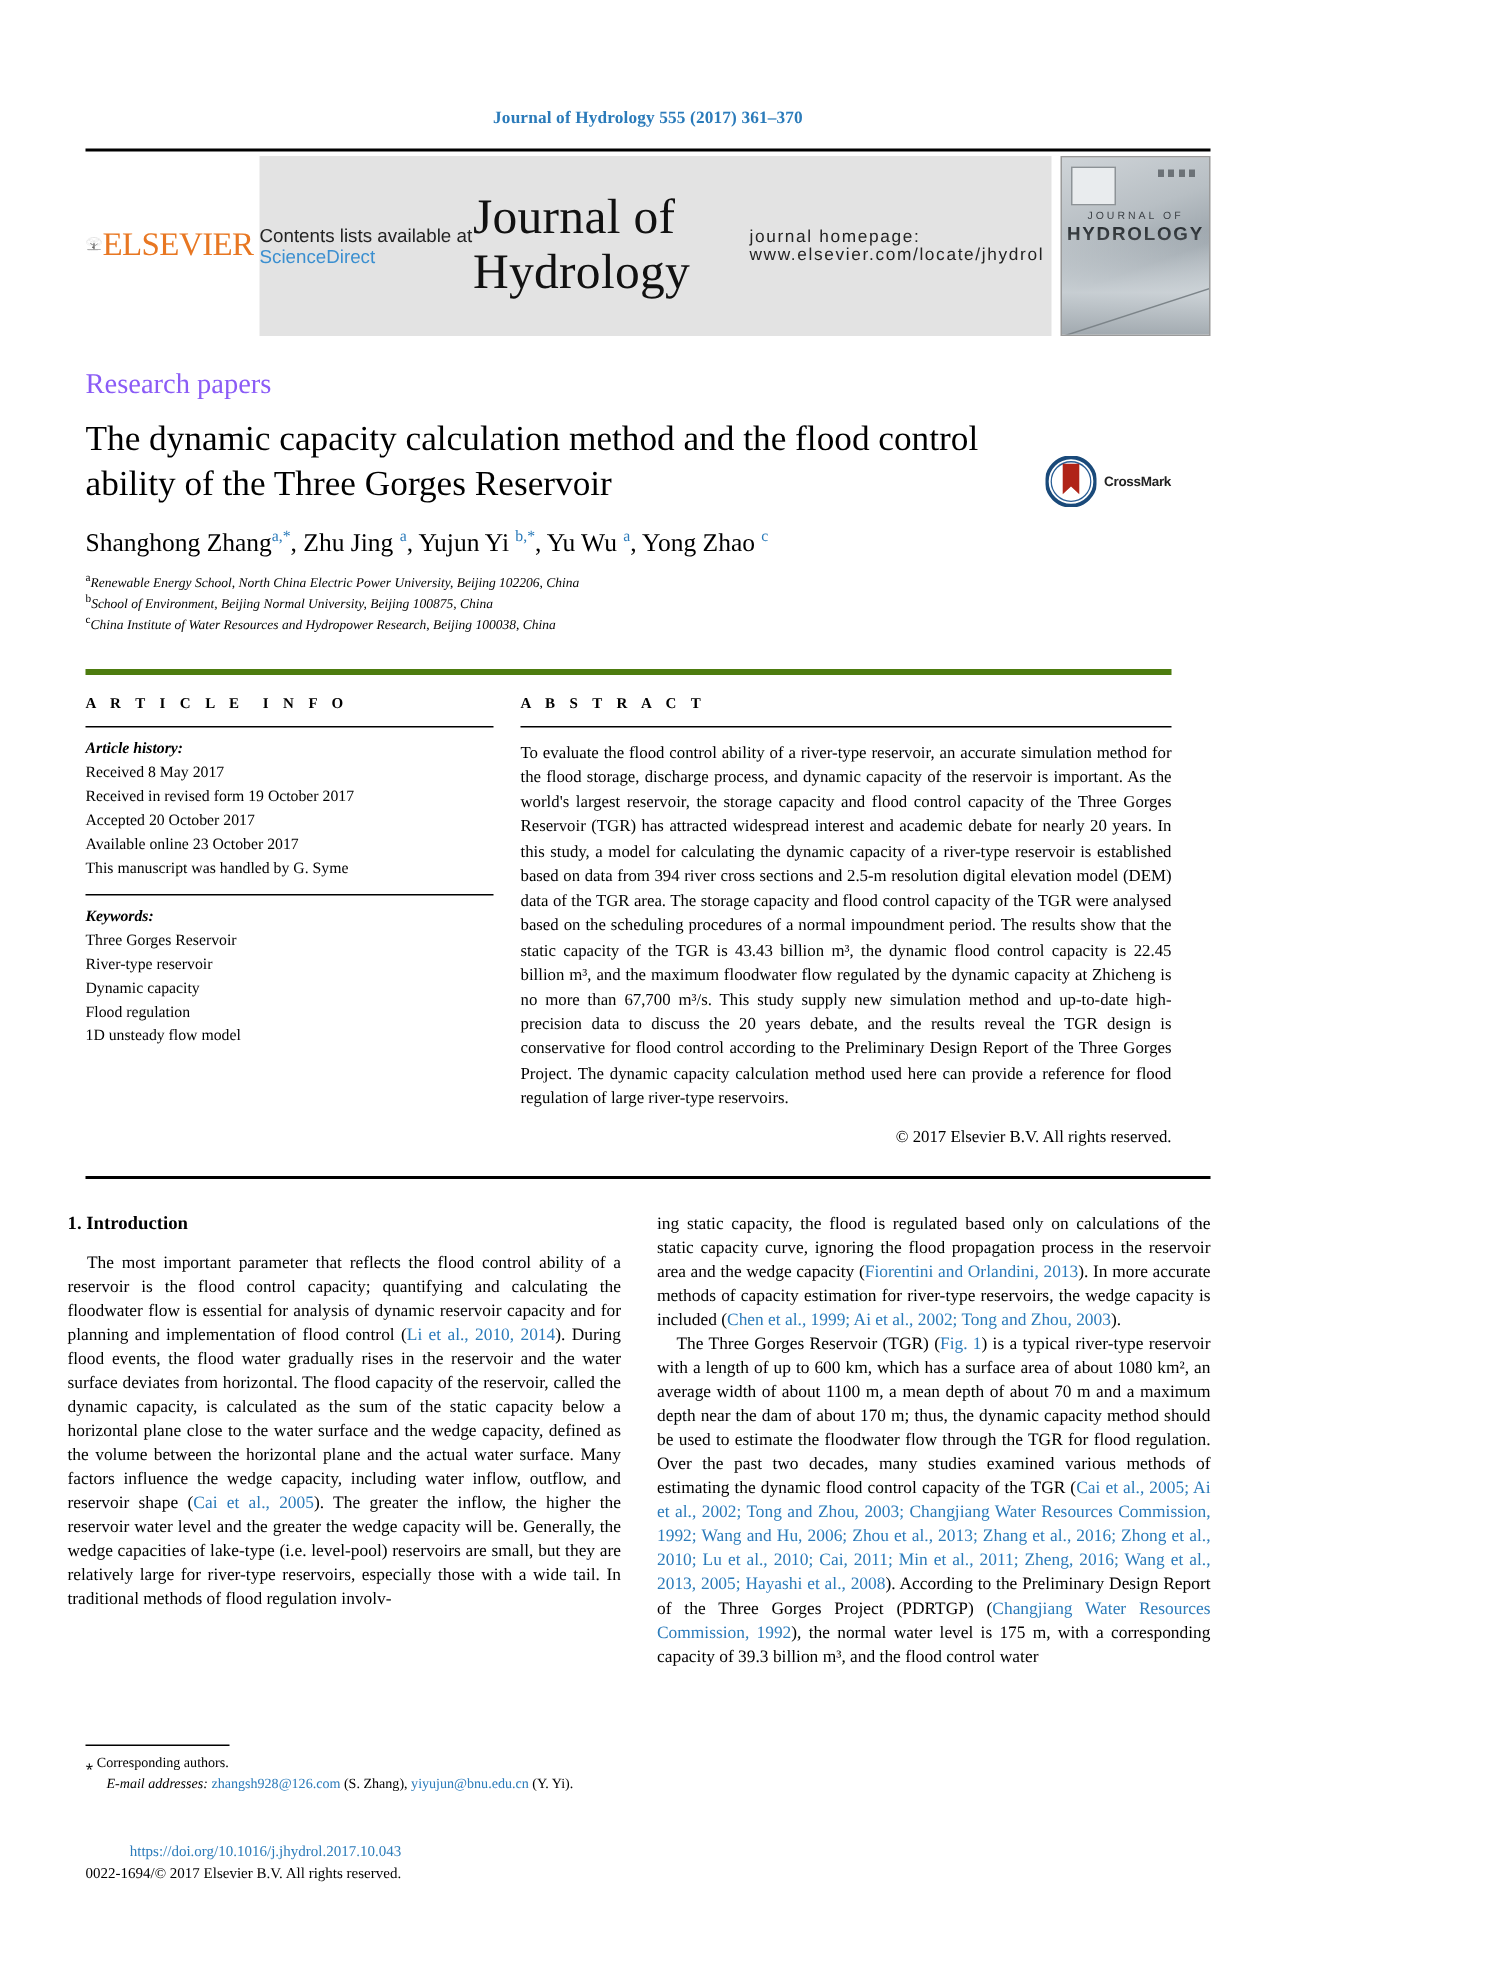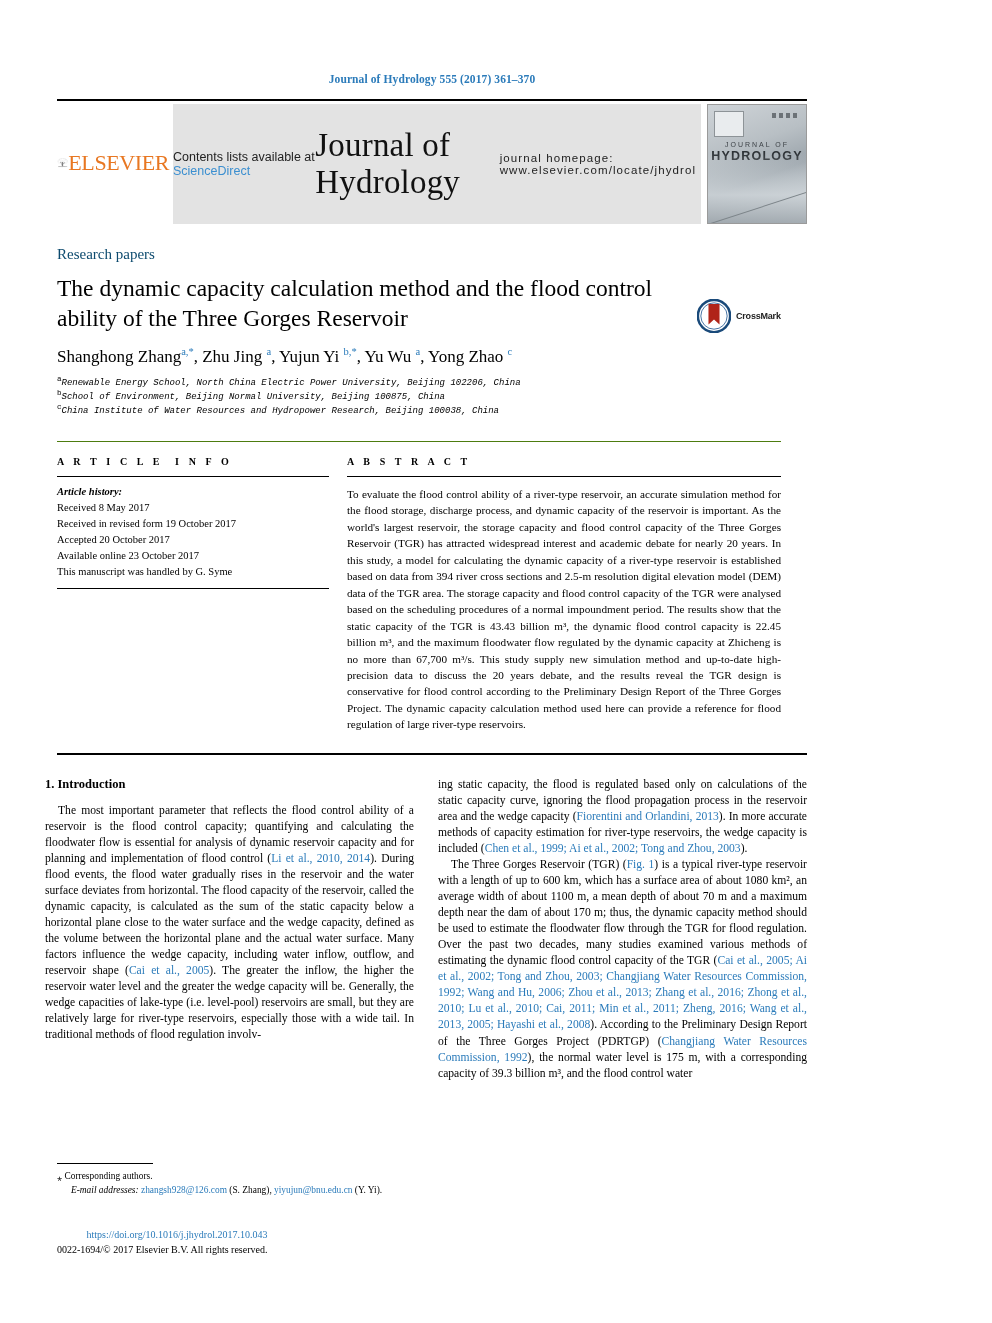--- a/index.html
+++ b/index.html
@@ -113,23 +113,23 @@
     background: linear-gradient(180deg, rgba(255,255,255,0) 0%, rgba(210,216,220,.8) 60%, rgba(160,168,174,.9) 100%);
   }
   .cover-thumb .cov-line {
     position:absolute; bottom:16px; left:-10px; width:130px; height:1px;
     background:#7c8489; transform: rotate(-18deg);
   }
 
   
   .section-label {
     margin: 22px 57px 0 57px;
-    font-size: 15px;
-    font-family: "Liberation Serif", serif;
-    color: #0c4a6e;
+    font-size: 19px;
+    font-family: "Liberation Serif", serif;
+    color: #8b5cf6;
   }
   .title-row {
     margin: 10px 57px 0 57px;
     display: flex;
     align-items: flex-end;
   }
   .art-title {
     flex: 1 1 auto;
     font-size: 23.5px;
     line-height: 1.28;
@@ -156,28 +156,28 @@
     margin: 14px 57px 0 57px;
     font-size: 17px;
     font-family: "Liberation Serif", serif;
   }
   .authors sup { font-size: 10.5px; color: #2b7bba; }
   .affils {
     margin: 10px 57px 0 57px;
     font-size: 9px;
     font-style: italic;
     line-height: 1.55;
-    font-family: Liberation Mono, monospace;
+    font-family: Liberation Serif, serif;
   }
   .affils sup { font-style: normal; font-size: 7.5px; }
 
   
   .infoabs {
     margin: 22px 83px 0 57px;
-    border-top: 1px solid #4d7c0f;
+    border-top: 4px solid #4d7c0f;
     display: flex;
     padding-top: 0;
   }
   .col-info { flex: 0 0 290px; padding-right: 18px; padding-top: 14px; }
   .col-abs  { flex: 1 1 auto; padding-top: 14px; }
   .hdr {
     font-family: "Liberation Serif", serif;
     font-size: 10px;
     font-weight: bold;
     letter-spacing: 3.6px;
@@ -329,26 +329,35 @@
       <div class="hline"></div>
       <div class="info-group">
         <div class="gt">Article history:</div>
         <div>Received 8 May 2017</div>
         <div>Received in revised form 19 October 2017</div>
         <div>Accepted 20 October 2017</div>
         <div>Available online 23 October 2017</div>
         <div>This manuscript was handled by G. Syme</div>
       </div>
       <div class="hline"></div>
+      <div class="info-group">
+        <div class="gt">Keywords:</div>
+        <div>Three Gorges Reservoir</div>
+        <div>River-type reservoir</div>
+        <div>Dynamic capacity</div>
+        <div>Flood regulation</div>
+        <div>1D unsteady flow model</div>
+      </div>
     </div>
 
     <div class="col-abs">
       <div class="hdr">A B S T R A C T</div>
       <div class="hline"></div>
       <div class="abs-body">To evaluate the flood control ability of a river-type reservoir, an accurate simulation method for the flood storage, discharge process, and dynamic capacity of the reservoir is important. As the world's largest reservoir, the storage capacity and flood control capacity of the Three Gorges Reservoir (TGR) has attracted widespread interest and academic debate for nearly 20 years. In this study, a model for calculating the dynamic capacity of a river-type reservoir is established based on data from 394 river cross sections and 2.5-m resolution digital elevation model (DEM) data of the TGR area. The storage capacity and flood control capacity of the TGR were analysed based on the scheduling procedures of a normal impoundment period. The results show that the static capacity of the TGR is 43.43 billion m³, the dynamic flood control capacity is 22.45 billion m³, and the maximum floodwater flow regulated by the dynamic capacity at Zhicheng is no more than 67,700 m³/s. This study supply new simulation method and up-to-date high-precision data to discuss the 20 years debate, and the results reveal the TGR design is conservative for flood control according to the Preliminary Design Report of the Three Gorges Project. The dynamic capacity calculation method used here can provide a reference for flood regulation of large river-type reservoirs.</div>
+      <div class="abs-copy">© 2017 Elsevier B.V. All rights reserved.</div>
     </div>
   </div>
 
   <div class="big-rule"></div>
 
   <div class="body-cols">
     <div class="bcol">
       <h2 class="sec">1. Introduction</h2>
       <p style="text-indent:13px;"><span>The most important parameter that reflects the flood control ability of a reservoir is the flood control capacity; quantifying and calculating the floodwater flow is essential for analysis of dynamic reservoir capacity and for planning and implementation of flood control (</span><span class="ref">Li et al., 2010, 2014</span><span>). During flood events, the flood water gradually rises in the reservoir and the water surface deviates from horizontal. The flood capacity of the reservoir, called the dynamic capacity, is calculated as the sum of the static capacity below a horizontal plane close to the water surface and the wedge capacity, defined as the volume between the horizontal plane and the actual water surface. Many factors influence the wedge capacity, including water inflow, outflow, and reservoir shape (</span><span class="ref">Cai et al., 2005</span><span>). The greater the inflow, the higher the reservoir water level and the greater the wedge capacity will be. Generally, the wedge capacities of lake-type (i.e. level-pool) reservoirs are small, but they are relatively large for river-type reservoirs, especially those with a wide tail. In traditional methods of flood regulation involv-</span></p>
     </div>

